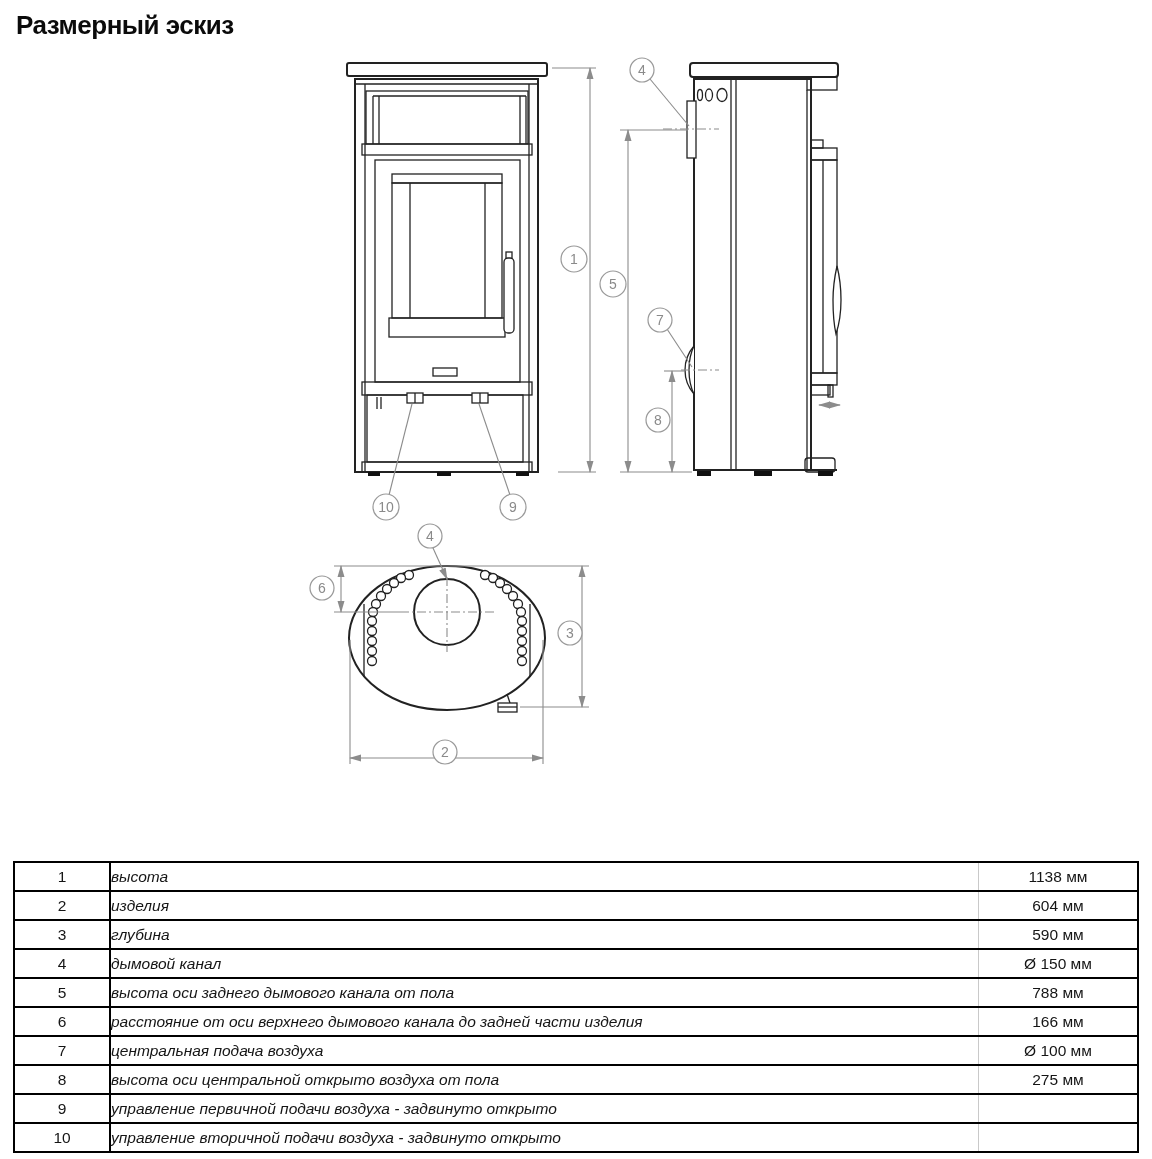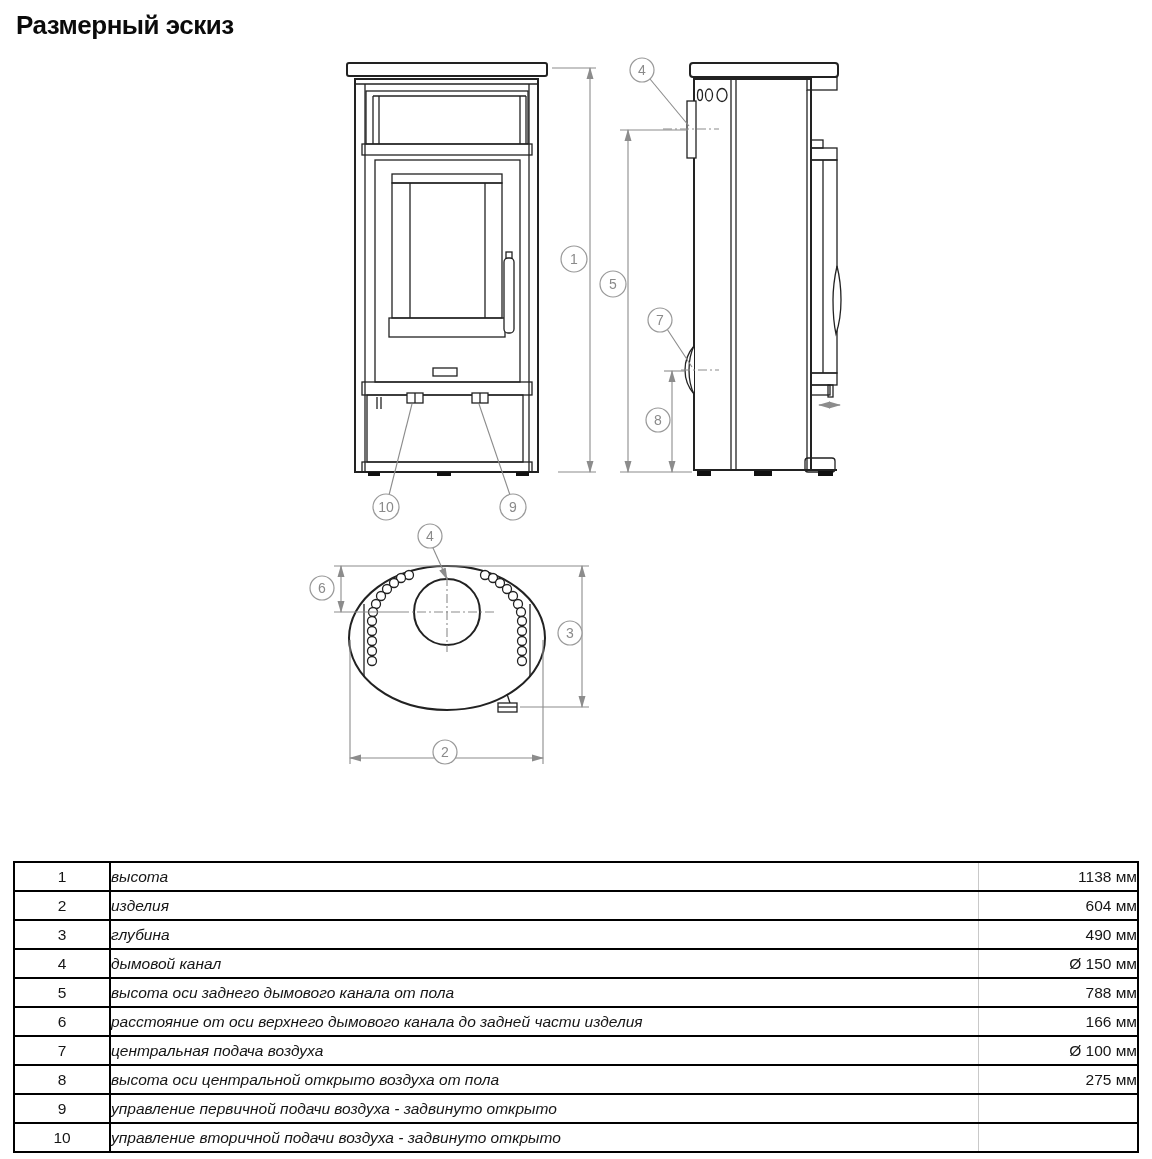--- a/index.html
+++ b/index.html
@@ -21,21 +21,21 @@
   .co{stroke:#999;fill:#fff;stroke-width:1.2;}
   .cot{fill:#8a8a8a;font-size:14px;text-anchor:middle;font-family:"Liberation Sans",sans-serif;}
   
   table.info{position:absolute;left:13px;top:861px;width:1126px;border-collapse:collapse;
              table-layout:fixed;border:2px solid #000;}
   table.info td{border-top:2px solid #000;height:27px;font-size:15.5px;color:#151515;
                 padding:0;vertical-align:middle;white-space:nowrap;overflow:hidden;}
   table.info tr:first-child td{border-top:none;}
   td.c-num{width:94px;text-align:center;border-right:2px solid #000;}
   td.c-name{padding-left:9px;border-right:1px solid #c9c9c9;font-style:italic;}
-  td.c-val{width:158px;text-align:right;padding-right:10px;}
+  td.c-val{width:158px;text-align:center;padding-right:10px;}
 </style>
 </head>
 <body>
 
 <div class="page">
 
   <h1 class="h-title" id="sketch-title">Размерный эскиз</h1>
 
   <svg class="sketch" width="1152" height="800" viewBox="0 0 1152 800">
     <defs>
@@ -255,21 +255,21 @@
         <td class="c-val">1138 мм</td>
       </tr>
       <tr>
         <td class="c-num">2</td>
         <td class="c-name">изделия</td>
         <td class="c-val">604 мм</td>
       </tr>
       <tr>
         <td class="c-num">3</td>
         <td class="c-name">глубина</td>
-        <td class="c-val">490 мм</td>
+        <td class="c-val">590 мм</td>
       </tr>
       <tr>
         <td class="c-num">4</td>
         <td class="c-name">дымовой канал</td>
         <td class="c-val">Ø 150 мм</td>
       </tr>
       <tr>
         <td class="c-num">5</td>
         <td class="c-name">высота оси заднего дымового канала от пола</td>
         <td class="c-val">788 мм</td>

